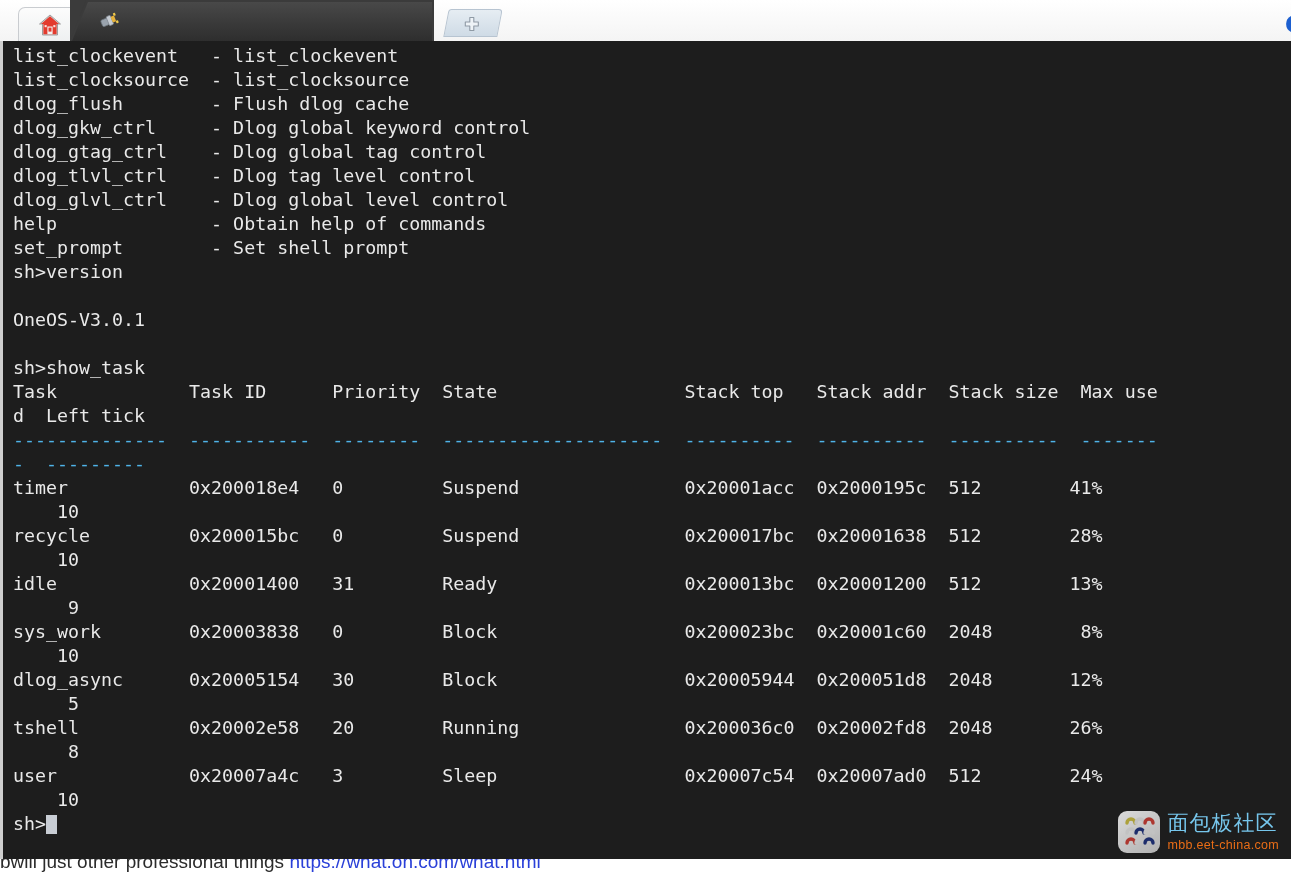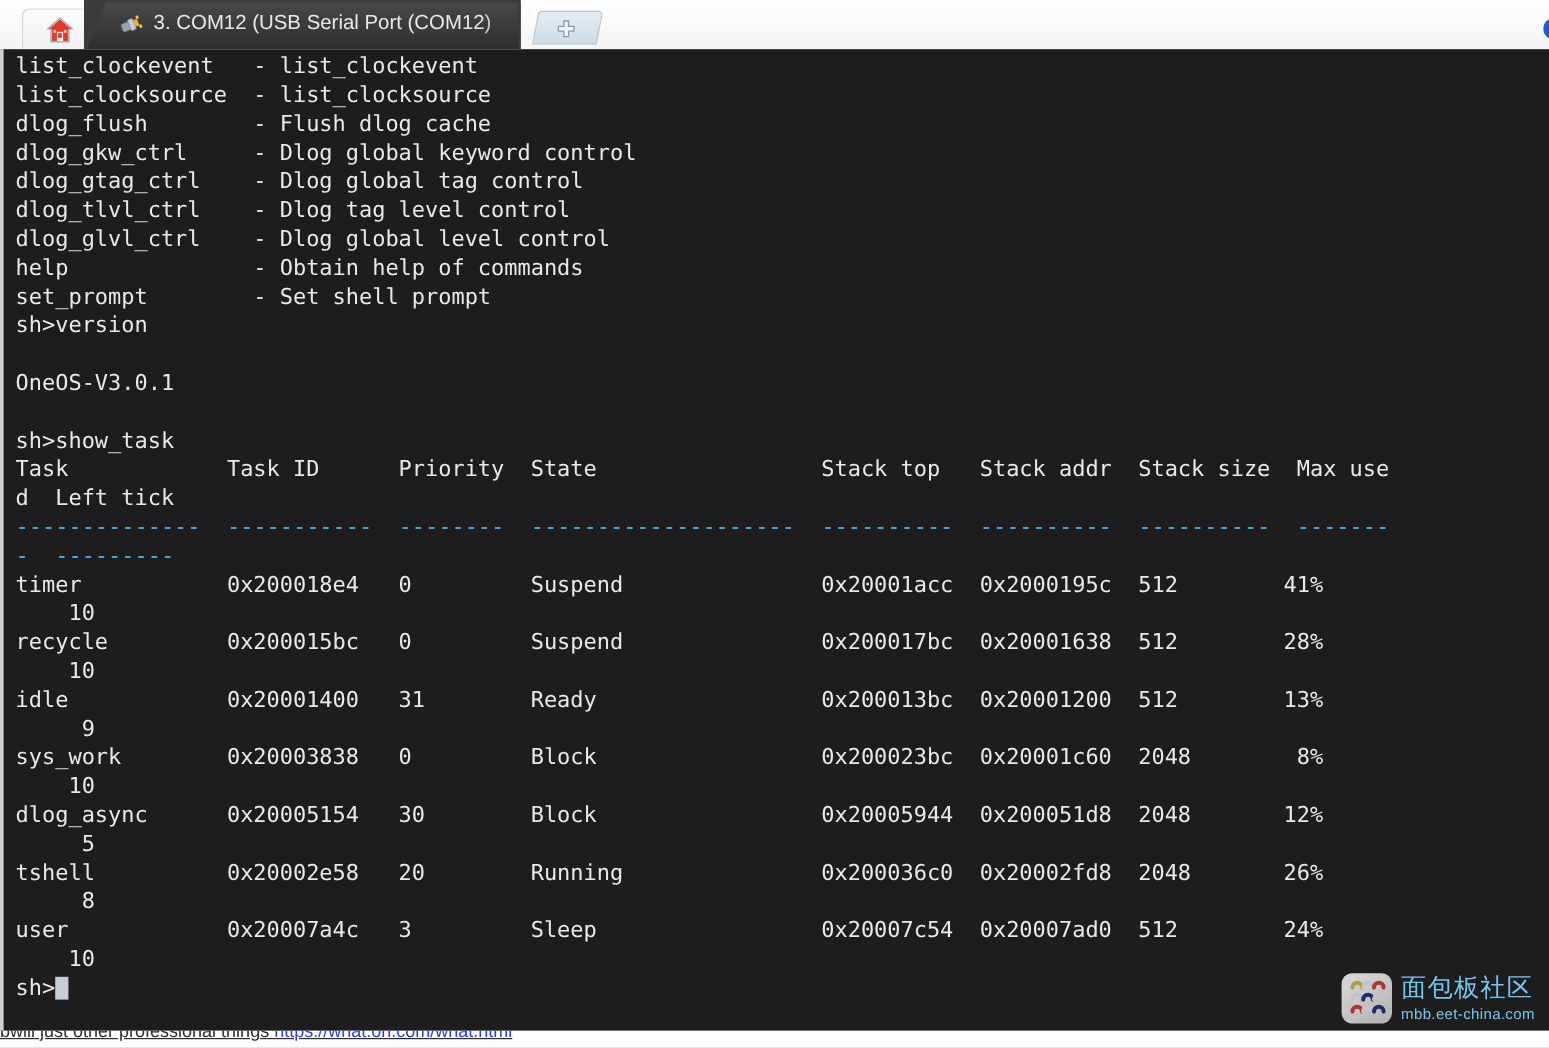--- a/index.html
+++ b/index.html
@@ -162,41 +162,40 @@
   }
   #wm-text { display: flex; flex-direction: column; line-height: 1; }
   #wm-cn {
     font-size: 21px;
     color: #7dd3fc;
     letter-spacing: 1px;
     font-family: "DejaVu Sans", sans-serif;
   }
   #wm-en {
     font-size: 12.5px;
-    color: #7dd3fc;
+    color: #f97316;
     margin-top: 5px;
     letter-spacing: .3px;
   }
 
   
   #bottom-strip {
     position: relative;
     width: 1291px;
     height: 14px;
     background: #ffffff;
     overflow: hidden;
   }
   #bottom-strip .clip {
     position: absolute;
     left: 0; top: -8px;
-    font-size: 15px;
+    font-size: 19px;
     color: #2b2b2b;
     white-space: nowrap;
     font-family: "Liberation Sans", sans-serif;
-    text-decoration: underline;
   }
   #bottom-strip .clip .lnk { color: #2a40d8; }
 </style>
 </head>
 <body>
 
 <div id="tabbar">
   <div id="tabbar-base"></div>
 
   <div class="tab-home">
@@ -215,21 +214,20 @@
     <div class="tab-active-grad"></div>
     <svg class="plug-ico" viewBox="0 0 22 18">
       <g transform="rotate(-22 11 9)">
         <rect x="1" y="5.5" width="7" height="7" rx="1.5" fill="#9aa3ad" stroke="#6c757d" stroke-width="0.7"></rect>
         <rect x="7.5" y="4.2" width="4.5" height="9.6" rx="1" fill="#c6ccd3" stroke="#828a93" stroke-width="0.7"></rect>
         <rect x="11.8" y="6" width="3.6" height="6" rx="0.8" fill="#e7b23a"></rect>
         <rect x="15" y="3.6" width="2.3" height="2.8" rx="0.6" fill="#f0c94a"></rect>
         <rect x="15" y="11.6" width="2.3" height="2.8" rx="0.6" fill="#f0c94a"></rect>
       </g>
     </svg>
-    <div class="tab-title">3. COM12  (USB Serial Port (COM12)</div>
 
   </div>
 
   <div class="newtab">
     <svg class="plus" viewBox="0 0 16 16">
       <path d="M6 1.5 H10 V6 H14.5 V10 H10 V14.5 H6 V10 H1.5 V6 H6 Z" fill="#eef3f7" stroke="#8f9aa5" stroke-width="1.1" stroke-linejoin="round"></path>
     </svg>
   </div>
 
   <div class="corner-icon">

